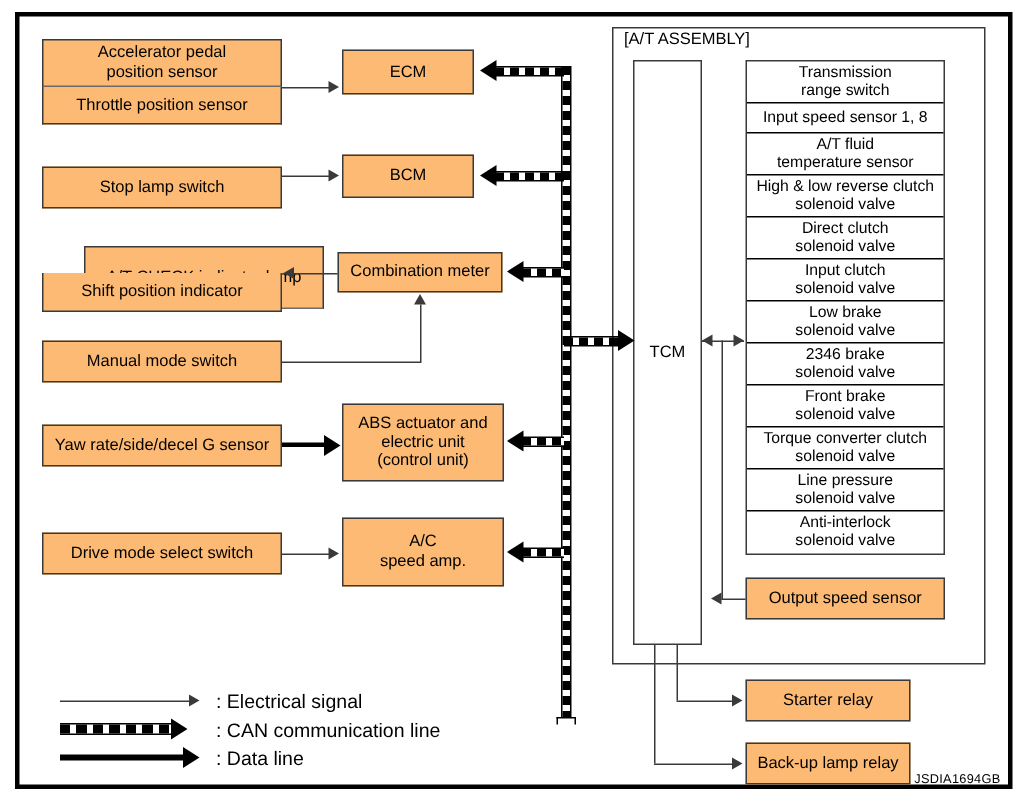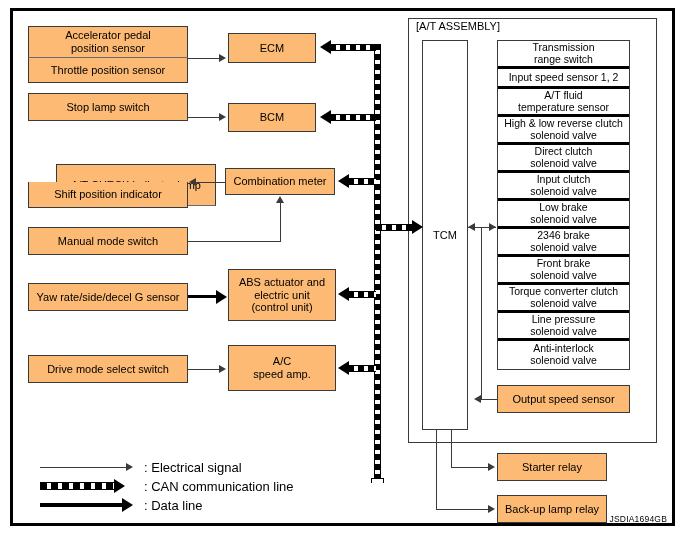--- a/index.html
+++ b/index.html
@@ -83,21 +83,21 @@
     position: absolute;
     left: 497px;
     top: 40px;
     width: 133px;
     border: 1px solid #3a3a3a;
     box-sizing: border-box;
     background: #fff;
   }
   #component-stack .row {
     box-sizing: border-box;
-    border-bottom: 3px solid #000000;
+    border-bottom: 1px solid #000000;
     font-size: 10.5px;
     text-align: center;
     line-height: 1.1;
     display: flex;
     align-items: center;
     justify-content: center;
     padding: 0 1px;
     color: #000;
   }
   #component-stack .row:last-child {
@@ -263,21 +263,21 @@
 
   <div class="box split-top" style="left:28px; top:26px; width:160px; height:32px; flex-direction:column;">
     <span>Accelerator pedal</span>
     <span>position sensor</span>
   </div>
 
   <div class="box" style="left:28px; top:58px; width:160px; height:25px; border-top:none;">
     <span>Throttle position sensor</span>
   </div>
 
-  <div class="box" style="left:28px; top:93px; width:160px; height:28px;">
+  <div class="box" style="left:28px; top:111px; width:160px; height:28px;">
     <span>Stop lamp switch</span>
   </div>
 
   <div class="box split-top" style="left:28px; top:164px; width:160px; height:42px;margin-left:28px;">
     <span>A/T CHECK indicator lamp</span>
   </div>
 
   <div class="box" style="left:28px; top:182px; width:160px; height:26px; border-top:none;">
     <span>Shift position indicator</span>
   </div>
@@ -322,21 +322,21 @@
 
   <div id="tcm-box">
     <span>TCM</span>
   </div>
 
   <div id="component-stack">
     <div class="row h2">
         <span><span>Transmission</span><br><span>range switch</span></span>
       </div>
     <div class="row h1">
-        <span>Input speed sensor 1, 2</span>
+        <span>Input speed sensor 1, 8</span>
       </div>
     <div class="row h2">
         <span><span>A/T fluid</span><br><span>temperature sensor</span></span>
       </div>
     <div class="row h2">
         <span><span>High &amp; low reverse clutch</span><br><span>solenoid valve</span></span>
       </div>
     <div class="row h2">
         <span><span>Direct clutch</span><br><span>solenoid valve</span></span>
       </div>

